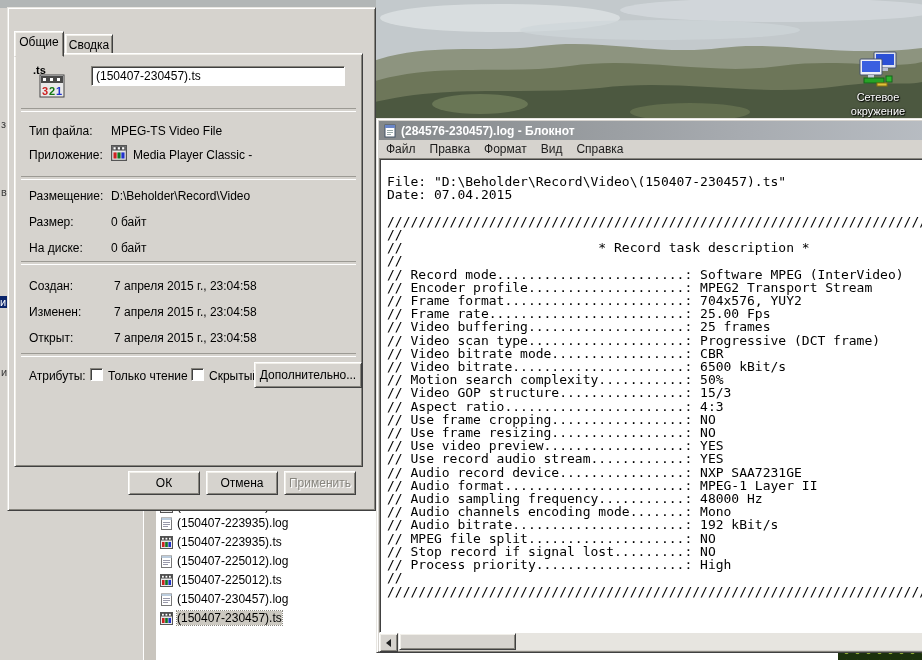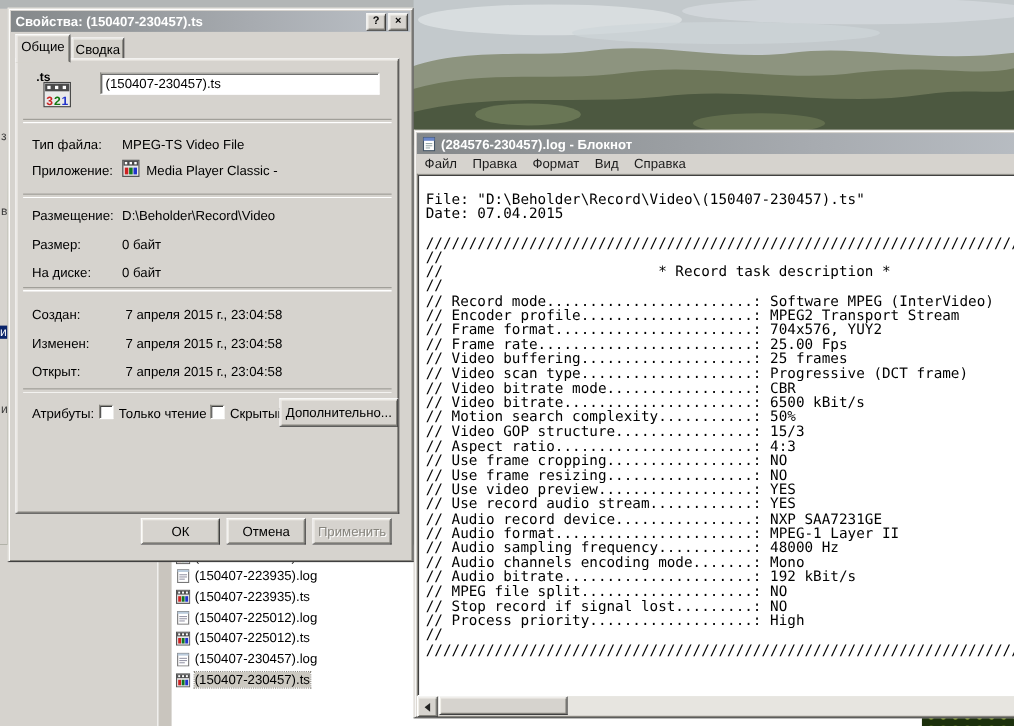--- a/index.html
+++ b/index.html
@@ -73,20 +73,35 @@
     <ellipse cx="300" cy="30" rx="140" ry="10" fill="#cfd5d8" opacity="0.7"></ellipse>
     <path d="M0,66 C60,40 120,54 180,46 C240,38 300,56 360,48 C420,40 480,58 562,48 L562,132 0,132 Z" fill="#8d947f"></path>
     <path d="M0,86 C70,60 140,76 210,66 C280,56 350,76 420,66 C480,58 530,70 562,62 L562,132 0,132 Z" fill="#6d7659"></path>
     <path d="M0,106 C80,82 160,96 240,88 C320,78 400,98 480,86 C520,80 545,86 562,82 L562,132 0,132 Z" fill="#4c5840"></path>
     <ellipse cx="120" cy="104" rx="48" ry="10" fill="#7d8a64" opacity="0.6"></ellipse>
     <ellipse cx="330" cy="112" rx="60" ry="9" fill="#77845c" opacity="0.5"></ellipse>
   </svg>
 
   <div class="abs foliage"></div>
 
+  <div class="abs neticon">
+    <svg width="44" height="38" viewBox="0 0 44 38">
+      <rect x="18" y="2" width="22" height="16" rx="1" fill="#dfe3ee" stroke="#44506e"></rect>
+      <rect x="20" y="4" width="18" height="11" fill="#2b50d6"></rect>
+      <rect x="26" y="18" width="6" height="3" fill="#b9bfd2"></rect>
+      <rect x="4" y="9" width="22" height="16" rx="1" fill="#eef0f6" stroke="#44506e"></rect>
+      <rect x="6" y="11" width="18" height="11" fill="#3a5fe0"></rect>
+      <rect x="12" y="25" width="6" height="3" fill="#c6cbdb"></rect>
+      <rect x="8" y="28" width="20" height="5" fill="#27a327" stroke="#14641a"></rect>
+      <rect x="30" y="26" width="6" height="6" fill="#2fb52f" stroke="#14641a"></rect>
+      <rect x="21" y="33" width="10" height="3" fill="#e0c33c" stroke="#8a7310"></rect>
+    </svg>
+    <div class="cap">Сетевое</div>
+    <div class="cap">окружение</div>
+  </div>
 
   <div class="abs topstrip"></div>
 
   <div class="abs sliver">
     <span class="frag" style="top:110px;">з</span>
     <span class="frag" style="top:178px;">в</span>
     <span class="frag blue" style="top:288px;">и</span>
     <span class="frag" style="top:358px;">и</span>
 
   </div>
@@ -237,25 +252,20 @@
     </div>
     <div class="hscroll">
       <div class="raised btn" style="width:17px;height:17px;">
         <span style="width:0;height:0;border:4px solid transparent;border-right:5px solid #222;margin-left:-4px;"></span>
       </div>
       <div class="raised hthumb"></div>
     </div>
   </div>
 
   <div class="abs dialog">
-    <div class="titlebar">
-      <span style="flex:1;">Свойства: (150407-230457).ts</span>
-      <span class="raised btn tb-btn">?</span>
-      <span class="raised btn tb-btn">×</span>
-    </div>
 
     <div class="tab" style="left:6px;top:23px;width:48px;height:21px;z-index:2;">Общие</div>
     <div class="tab" style="left:57px;top:26px;width:46px;height:17px;background:#d1cec8;">Сводка</div>
 
     <div class="panel">
 
       <svg class="abs" style="left:16px;top:8px;" width="38" height="38" viewBox="0 0 38 38">
         <text x="2" y="12" font-size="11" font-weight="bold" fill="#000" font-family="Liberation Sans,sans-serif">.ts</text>
         <rect x="9" y="13" width="24" height="22" fill="#e9e9e9" stroke="#444"></rect>
         <rect x="10" y="14" width="22" height="7" fill="#4a4a4a"></rect>

